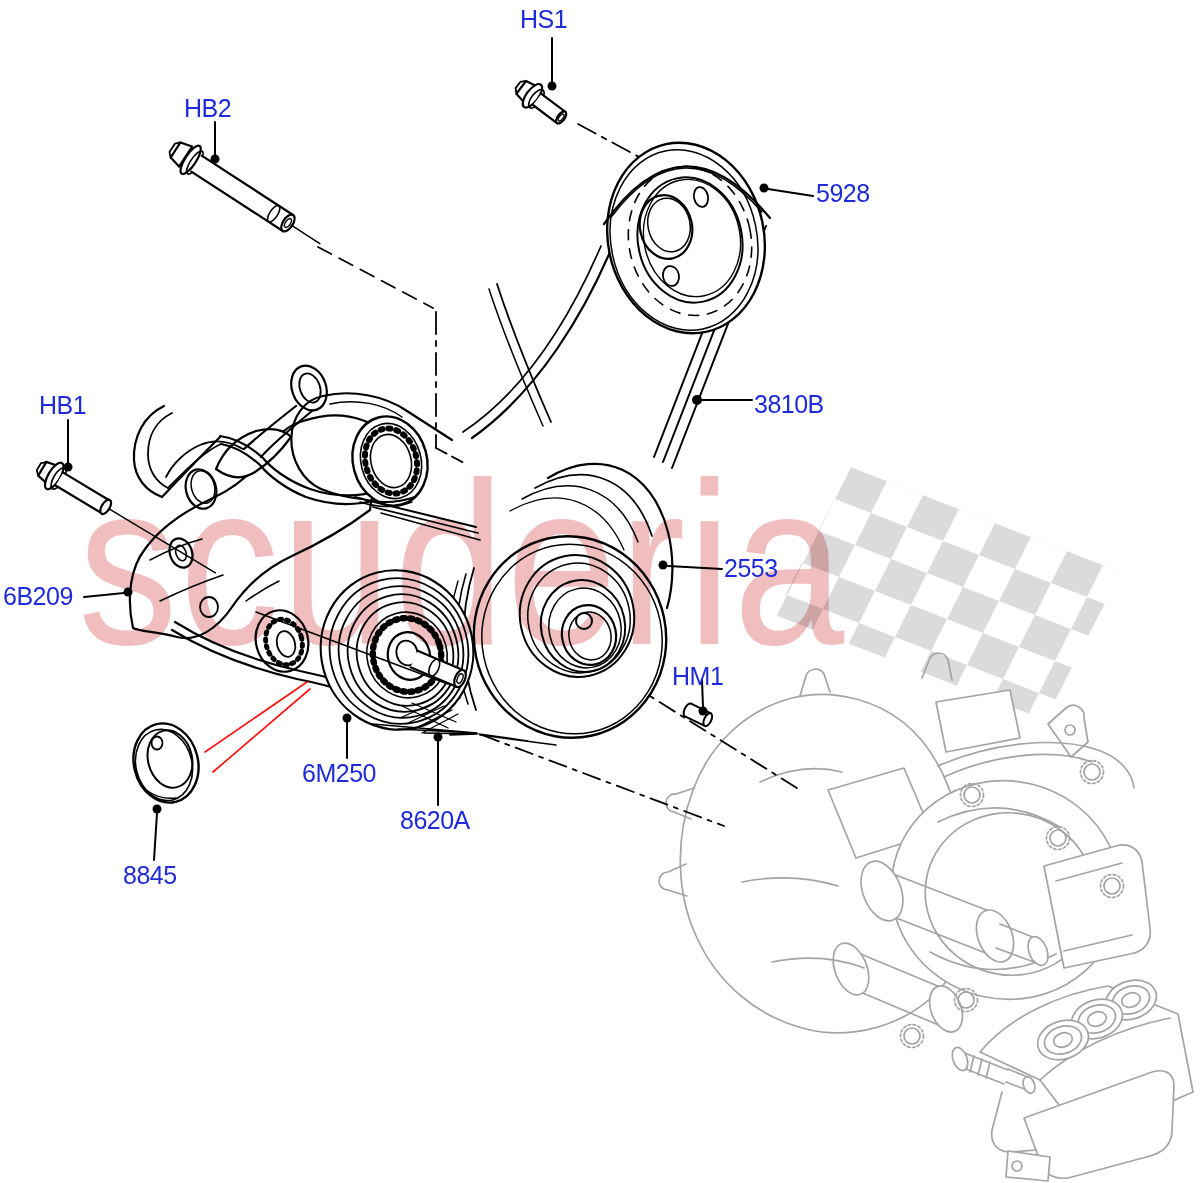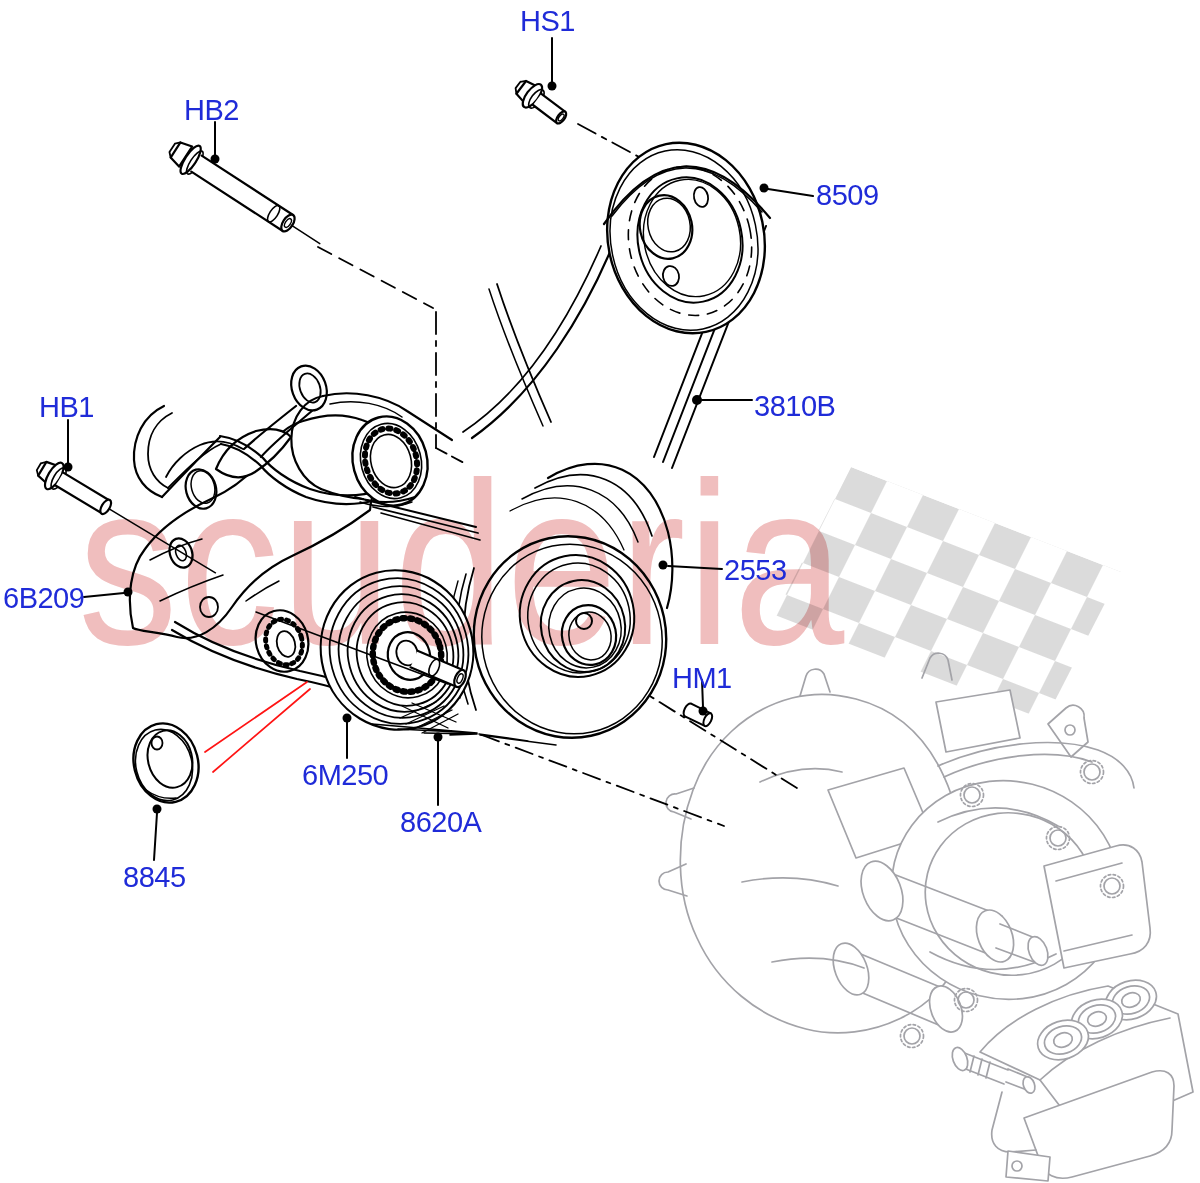--- a/index.html
+++ b/index.html
@@ -14,21 +14,21 @@
   html,body{margin:0;padding:0;background:#ffffff}
   .canvas{position:relative;width:1200px;height:1183px;background:#fff;overflow:hidden;
           font-family:"Liberation Sans",sans-serif}
   .diagram-svg{position:absolute;left:0;top:0}
   .watermark-title{position:absolute;left:78px;top:448px;font-size:232px;line-height:1;
           letter-spacing:2px;color:var(--wm1);transform:scaleX(.86);transform-origin:left top;
           white-space:nowrap;mix-blend-mode:multiply;pointer-events:none;font-weight:400}
   .watermark-sub{position:absolute;left:84px;top:646px;font-size:62px;line-height:1;
           letter-spacing:58px;color:var(--wm2);white-space:nowrap;mix-blend-mode:multiply;
           pointer-events:none}
-  .part-label{position:absolute;font-size:29px;line-height:1;color:var(--label);
+  .part-label{position:absolute;font-size:25px;line-height:1;color:var(--label);
           letter-spacing:-.5px;cursor:pointer;user-select:none}
   .ink{stroke:var(--ink);fill:none;stroke-linecap:round;stroke-linejoin:round}
   .sketch{stroke:var(--sketch);fill:none;stroke-linecap:round;stroke-linejoin:round}
   .wfill{fill:#ffffff}
   .redline{stroke:var(--red)}
   .flagcell{fill:var(--flag)}
   .dot{fill:var(--ink);stroke:none}
 </style>
 </head>
 <body>
@@ -319,16 +319,16 @@
   <div class="watermark-title">scuderia</div>
 
   <div class="part-label" style="left:520px;top:7px">HS1</div>
   <div class="part-label" style="left:184px;top:96px">HB2</div>
   <div class="part-label" style="left:39px;top:393px">HB1</div>
   <div class="part-label" style="left:3px;top:584px">6B209</div>
   <div class="part-label" style="left:123px;top:863px">8845</div>
   <div class="part-label" style="left:302px;top:761px">6M250</div>
   <div class="part-label" style="left:400px;top:808px">8620A</div>
   <div class="part-label" style="left:754px;top:392px">3810B</div>
-  <div class="part-label" style="left:816px;top:181px">8509</div>
+  <div class="part-label" style="left:816px;top:181px">5928</div>
   <div class="part-label" style="left:724px;top:556px">2553</div>
   <div class="part-label" style="left:672px;top:664px">HM1</div>
 </div>
 
 </body></html>

